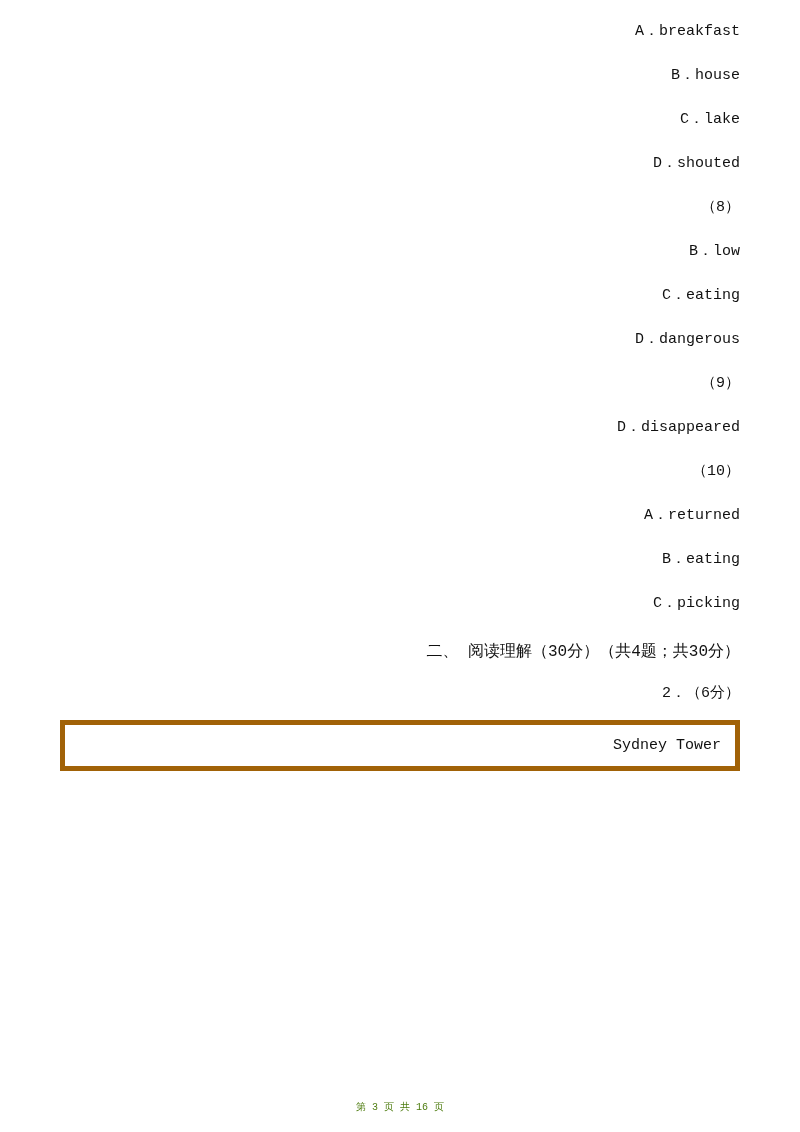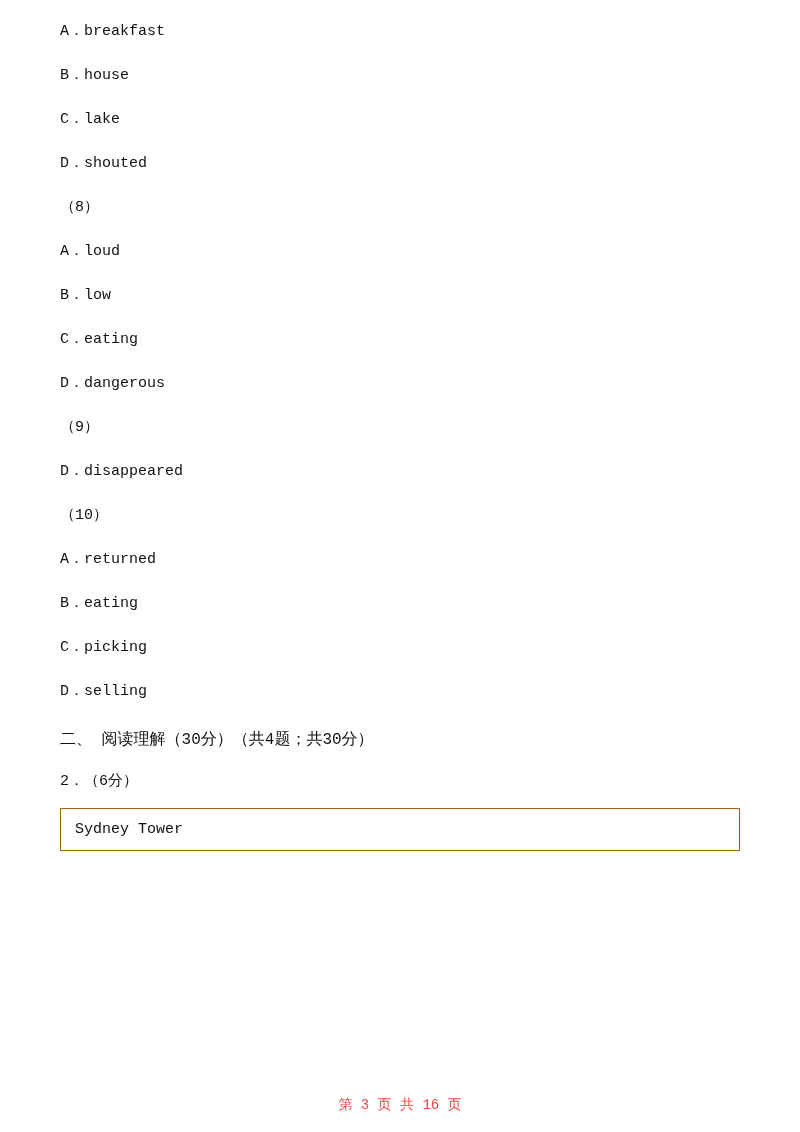--- a/index.html
+++ b/index.html
@@ -1,18 +1,19 @@
 <!DOCTYPE html>
 <html><head>
   <meta charset="utf-8">
   <style>
     * {
       margin: 0;
       padding: 0;
       box-sizing: border-box;
+      text-align: right;
     }
     body {
       background: #ffffff;
       font-family: "Courier New", Courier, monospace;
       font-size: 15px;
       color: #111111;
       width: 800px;
       min-height: 1132px;
       position: relative;
     }
@@ -33,33 +34,33 @@
       font-weight: normal;
       margin-top: 24px;
       margin-bottom: 16px;
       line-height: 1.6;
     }
     .sub-question {
       margin-bottom: 14px;
       line-height: 1.6;
     }
     .sydney-box {
-      border: 1px solid #a16207;
+      border: 5px solid #a16207;
       padding: 12px 14px;
       margin-top: 8px;
       margin-bottom: 8px;
     }
     .page-footer {
       text-align: center;
       position: absolute;
       bottom: 18px;
       width: 100%;
       left: 0;
-      font-size: 14px;
-      color: #ef4444;
+      font-size: 10px;
+      color: #4d7c0f;
     }
   </style>
 </head>
 <body>
 
 <div class="page-content">
 
   <div class="option-item">
     <span>A．breakfast</span>
   </div>
@@ -68,23 +69,20 @@
   </div>
   <div class="option-item">
     <span>C．lake</span>
   </div>
   <div class="option-item">
     <span>D．shouted</span>
   </div>
 
   <div class="question-number">
     <span>（8）</span>
-  </div>
-  <div class="option-item">
-    <span>A．loud</span>
   </div>
   <div class="option-item">
     <span>B．low</span>
   </div>
   <div class="option-item">
     <span>C．eating</span>
   </div>
   <div class="option-item">
     <span>D．dangerous</span>
   </div>
@@ -101,23 +99,20 @@
   </div>
   <div class="option-item">
     <span>A．returned</span>
   </div>
   <div class="option-item">
     <span>B．eating</span>
   </div>
   <div class="option-item">
     <span>C．picking</span>
   </div>
-  <div class="option-item">
-    <span>D．selling</span>
-  </div>
 
   <div class="section-header">
     <span>二、  阅读理解（30分）（共4题；共30分）</span>
   </div>
   <div class="sub-question">
     <span>2．（6分）</span>
   </div>
   <div class="sydney-box">
     <span>Sydney Tower</span>
   </div>

